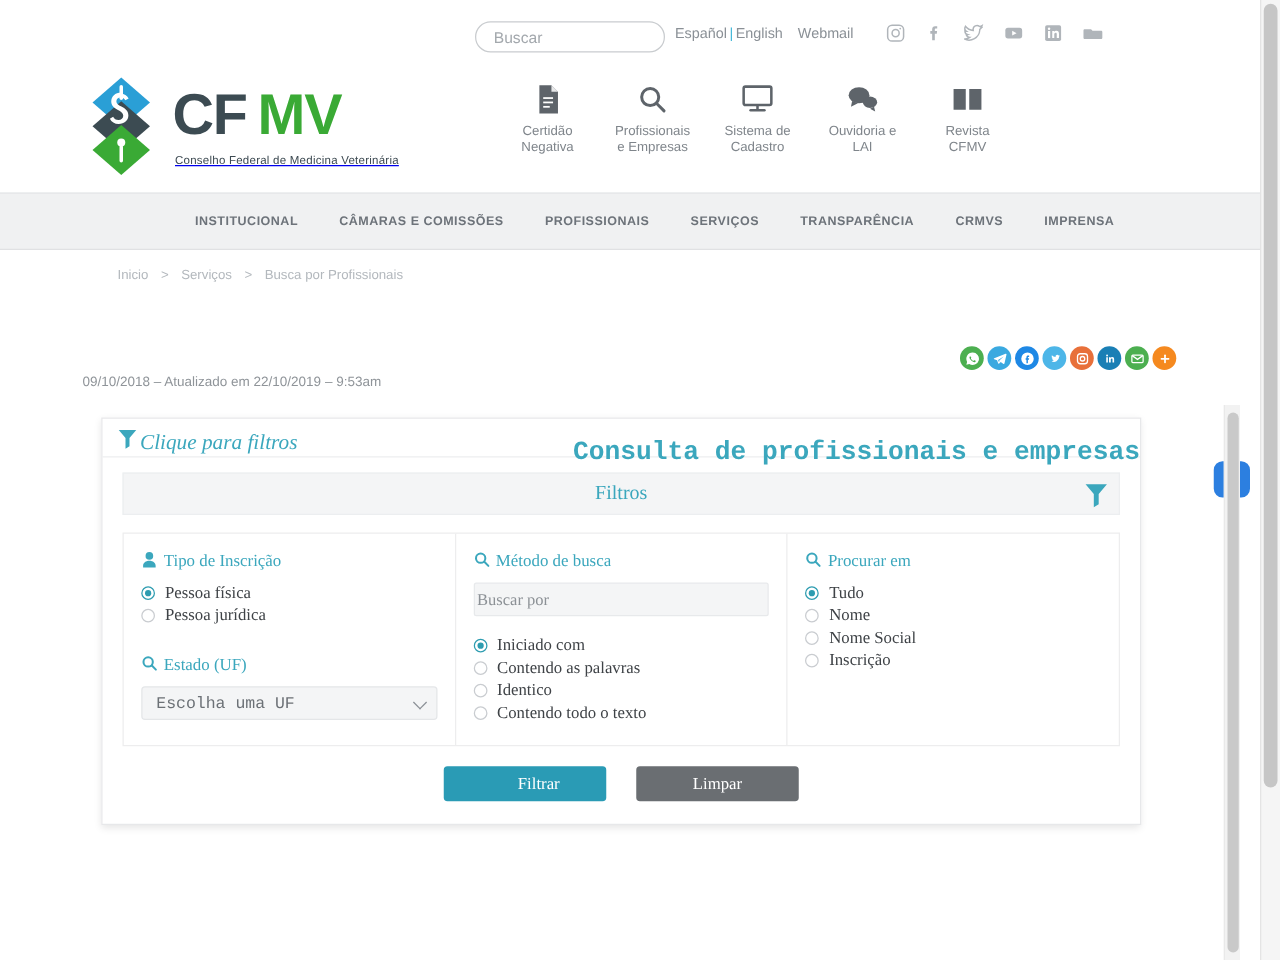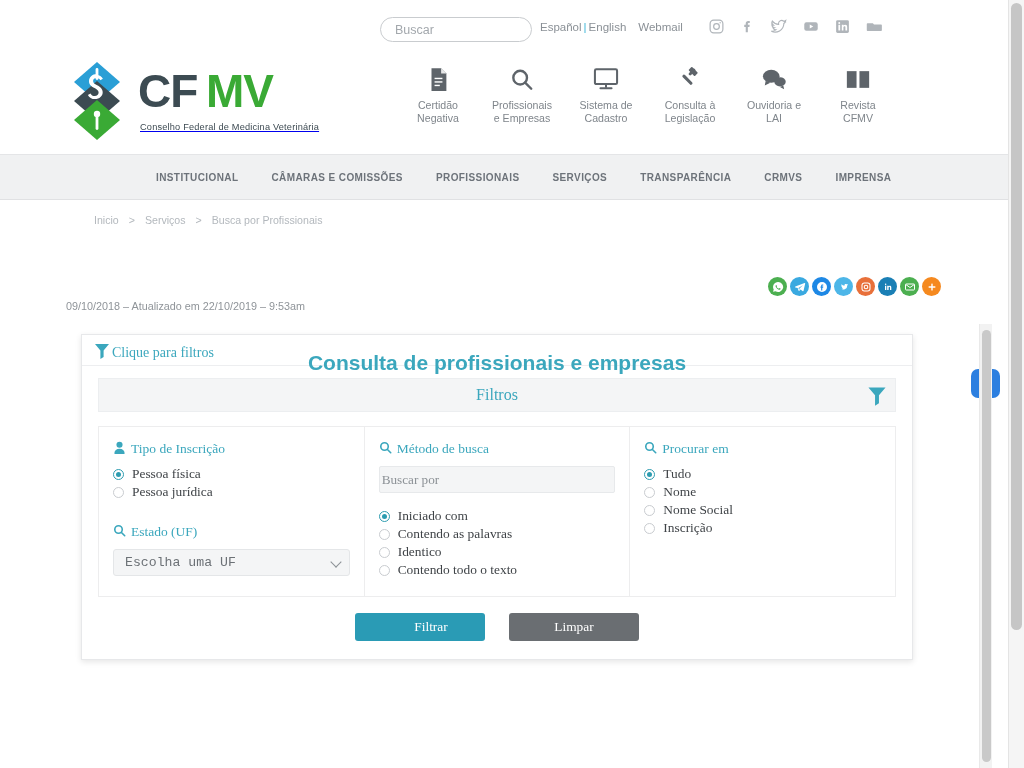--- a/index.html
+++ b/index.html
@@ -179,30 +179,31 @@
   .panel-head {
     position: relative;
     height: 31px;
     border-bottom: 1px solid #edeef0;
   }
   .clique {
     position: absolute;
     left: 12px; top: 7px;
     display: flex; align-items: center;
     color: #3ba7bd;
-    font-size: 14px;
+    font-size: 17px;
     font-family: "Liberation Serif", serif;
     cursor: pointer;
+    font-style: italic;
   }
   .funnel-sm { margin-right: 2px; }
   .panel-title {
     position: absolute;
     left: 0; right: 0; top: 2px;
-    text-align: center;
-    font-family: Liberation Sans, sans-serif;
+    text-align: right;
+    font-family: Liberation Mono, monospace;
     font-size: 21px;
     color: #3ba7bd;
   }
   .filtros-bar {
     margin: 12px 16px 0 16px;
     height: 34px;
     background: #f4f5f6;
     border: 1px solid #eceef0;
     display: flex; align-items: center; justify-content: center;
     position: relative;
@@ -463,31 +464,20 @@
               <rect x="2" y="2.5" width="24" height="16" rx="1.5"></rect>
                 <line x1="14" y1="18.5" x2="14" y2="22.5"></line>
                 <line x1="8" y1="23" x2="20" y2="23" stroke-linecap="round"></line>
             </svg>
           </span>
           <span class="qn-label">Sistema de
 Cadastro</span>
         </a>
         <a class="qn-item" href="#">
           <span class="qn-ico">
-            <svg width="24" height="24" viewBox="0 0 26 26" fill="currentColor">
-              <rect x="11.5" y="2" width="9.5" height="5.2" rx="1" transform="rotate(45 16 5)"></rect>
-              <rect x="3" y="12" width="14" height="3.4" rx="1.6" transform="rotate(45 10 14)"></rect>
-              <rect x="14" y="1" width="3.2" height="9" rx="1.5" transform="rotate(45 15.5 5)"></rect>
-            </svg>
-          </span>
-          <span class="qn-label">Consulta à
-Legislação</span>
-        </a>
-        <a class="qn-item" href="#">
-          <span class="qn-ico">
             <svg width="26" height="24" viewBox="0 0 28 26" fill="currentColor">
               <ellipse cx="11" cy="10" rx="9" ry="7"></ellipse>
                 <path d="M5 15l-1 5 6-3z"></path>
               <ellipse cx="20.5" cy="16" rx="6.2" ry="5"></ellipse>
                 <path d="M24 20l1 4-4.5-2.4z"></path>
             </svg>
           </span>
           <span class="qn-label">Ouvidoria e
 LAI</span>
         </a>

